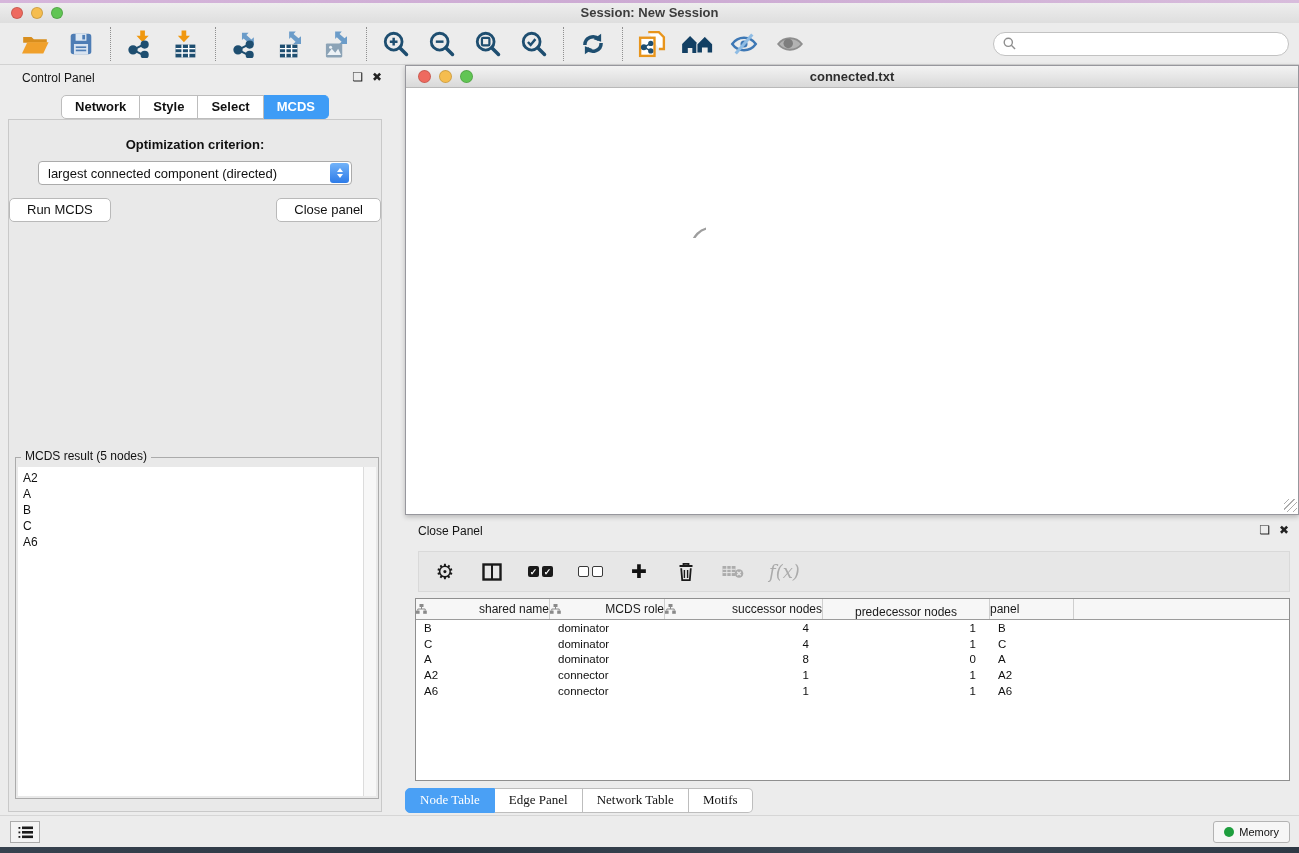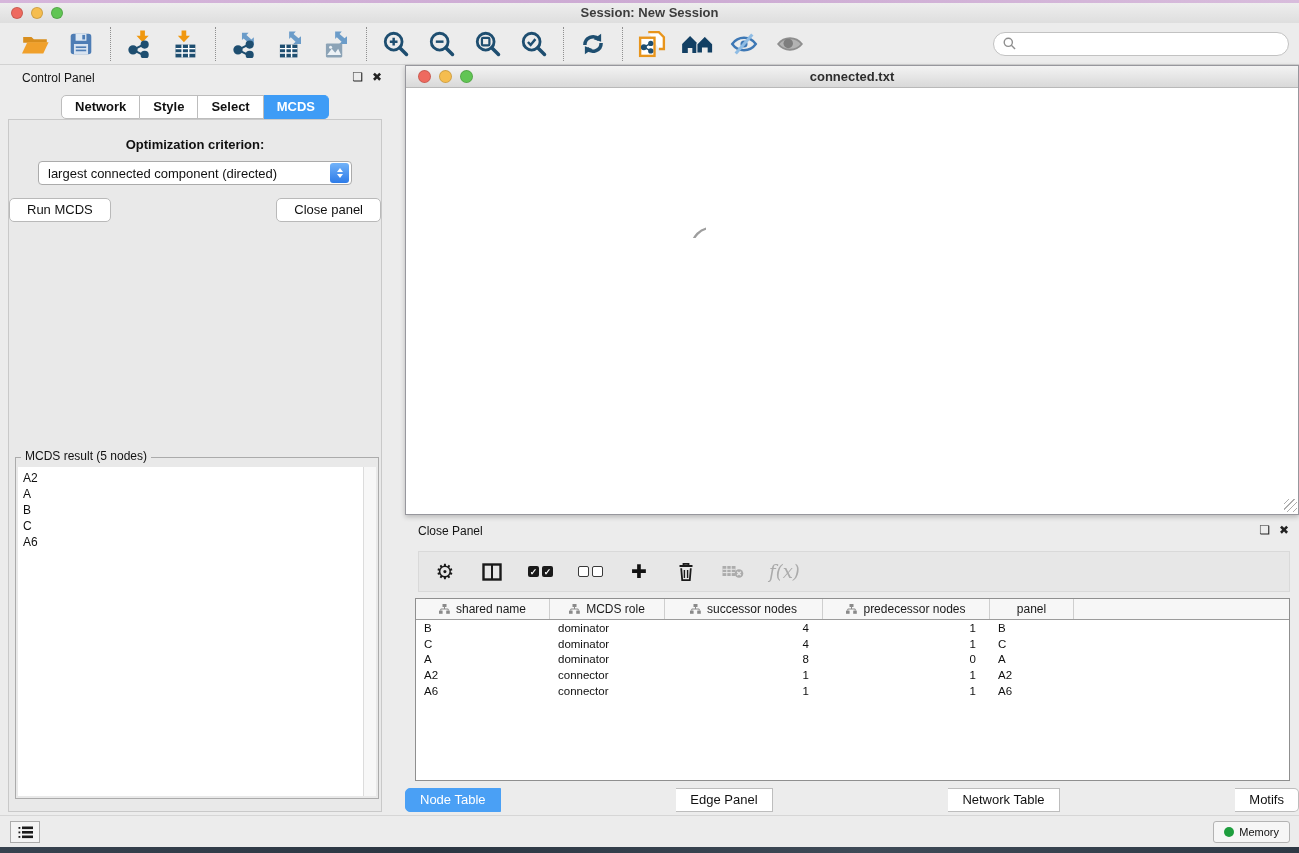--- a/index.html
+++ b/index.html
@@ -75,27 +75,27 @@
   .tpt-btn { display:flex; align-items:center; justify-content:center; min-width:22px; height:28px; }
   .gear-glyph { font-size:21px; color:#1A1A1A; line-height:1; }
   .chk-pair { display:flex; gap:3px; }
   .chk { width:11px; height:11px; border-radius:2px; }
   .chk.filled { background:#1A1A1A; color:#fff; font-size:9px; font-weight:bold; display:flex; align-items:center; justify-content:center; }
   .chk.empty { background:#fff; border:1.6px solid #3A3A3A; border-radius:2px; }
   .plus-glyph { font-size:19px; color:#111; line-height:1; }
   .fx-glyph { font-family:"DejaVu Serif","Liberation Serif",serif; font-style:italic; font-size:18px; color:#ABABAB; }
   .tp-table { position:absolute; top:83px; left:10px; right:9px; height:183px; background:#fff; border:1px solid #8F8F8F; overflow:hidden; }
   .t-header { display:flex; height:21px; background:#F7F7F7; border-bottom:1px solid #9C9C9C; }
-  .t-hcell { display:flex; align-items:center; justify-content:center; gap:6px; border-right:1px solid #CFCFCF;
+  .t-hcell { display:flex; align-items:center; justify-content:space-between; gap:6px; border-right:1px solid #CFCFCF;
     font-size:12px; color:#1A1A1A; overflow:hidden; white-space:nowrap; }
   .t-row { display:flex; height:15.7px; align-items:center; }
   .t-cell { font-size:11.5px; color:#101010; overflow:hidden; white-space:nowrap; }
   .t-cell.left { padding-left:8px; text-align:left; }
   .t-cell.right { padding-right:14px; text-align:right; }
-  .tp-tabs { position:absolute; top:273px; left:0; right:0; display:flex; justify-content:space-between; }
+  .tp-tabs { position:absolute; top:273px; left:0; right:0; display:flex; justify-content:flex-start;font-family:Liberation Serif, serif; }
   .btab { background:#fff; border:1px solid #BDBDBD; border-left:none; padding:3px 14px 4px; font-size:13px; color:#111; }
   .btab:first-child { border-left:1px solid #BDBDBD; border-radius:5px 0 0 5px; }
   .btab:last-child { border-radius:0 5px 5px 0; }
   .btab.selected { background:#4AA0F5; border-color:#4AA0F5; color:#fff; }
 
   
   .status-bar { position:absolute; left:0; right:0; bottom:6px; height:32px; background:#ECECEC; border-top:1px solid #D6D6D6; }
   .sb-left-btn { position:absolute; left:10px; top:5px; width:30px; height:22px; background:#F4F4F4;
     border:1px solid #ABABAB; display:flex; align-items:center; justify-content:center; }
   .sb-memory { position:absolute; right:9px; top:5px; height:22px; background:#F6F6F6; border:1px solid #B3B3B3;
@@ -515,21 +515,21 @@
         </div>
         <div class="t-hcell" style="width: 158px;">
           <svg width="11" height="10" viewBox="0 0 11 10">
             <rect x="3.5" y="0" width="4" height="3" fill="#8A8A8A"></rect>
             <rect x="0" y="6.6" width="3.6" height="3.2" fill="#8A8A8A"></rect>
             <rect x="7.2" y="6.6" width="3.6" height="3.2" fill="#8A8A8A"></rect>
             <path d="M5.5 3v2 M1.8 6.6V5h7.4v1.6" stroke="#8A8A8A" fill="none"></path>
           </svg>
           <span>successor nodes</span>
         </div>
-        <div class="t-hcell" style="width: 167px;">
+        <div class="t-hcell" style="width: 167px; flex-direction: column;">
           <svg width="11" height="10" viewBox="0 0 11 10">
             <rect x="3.5" y="0" width="4" height="3" fill="#8A8A8A"></rect>
             <rect x="0" y="6.6" width="3.6" height="3.2" fill="#8A8A8A"></rect>
             <rect x="7.2" y="6.6" width="3.6" height="3.2" fill="#8A8A8A"></rect>
             <path d="M5.5 3v2 M1.8 6.6V5h7.4v1.6" stroke="#8A8A8A" fill="none"></path>
           </svg>
           <span>predecessor nodes</span>
         </div>
         <div class="t-hcell" style="width: 84px;">
           <span>panel</span>

